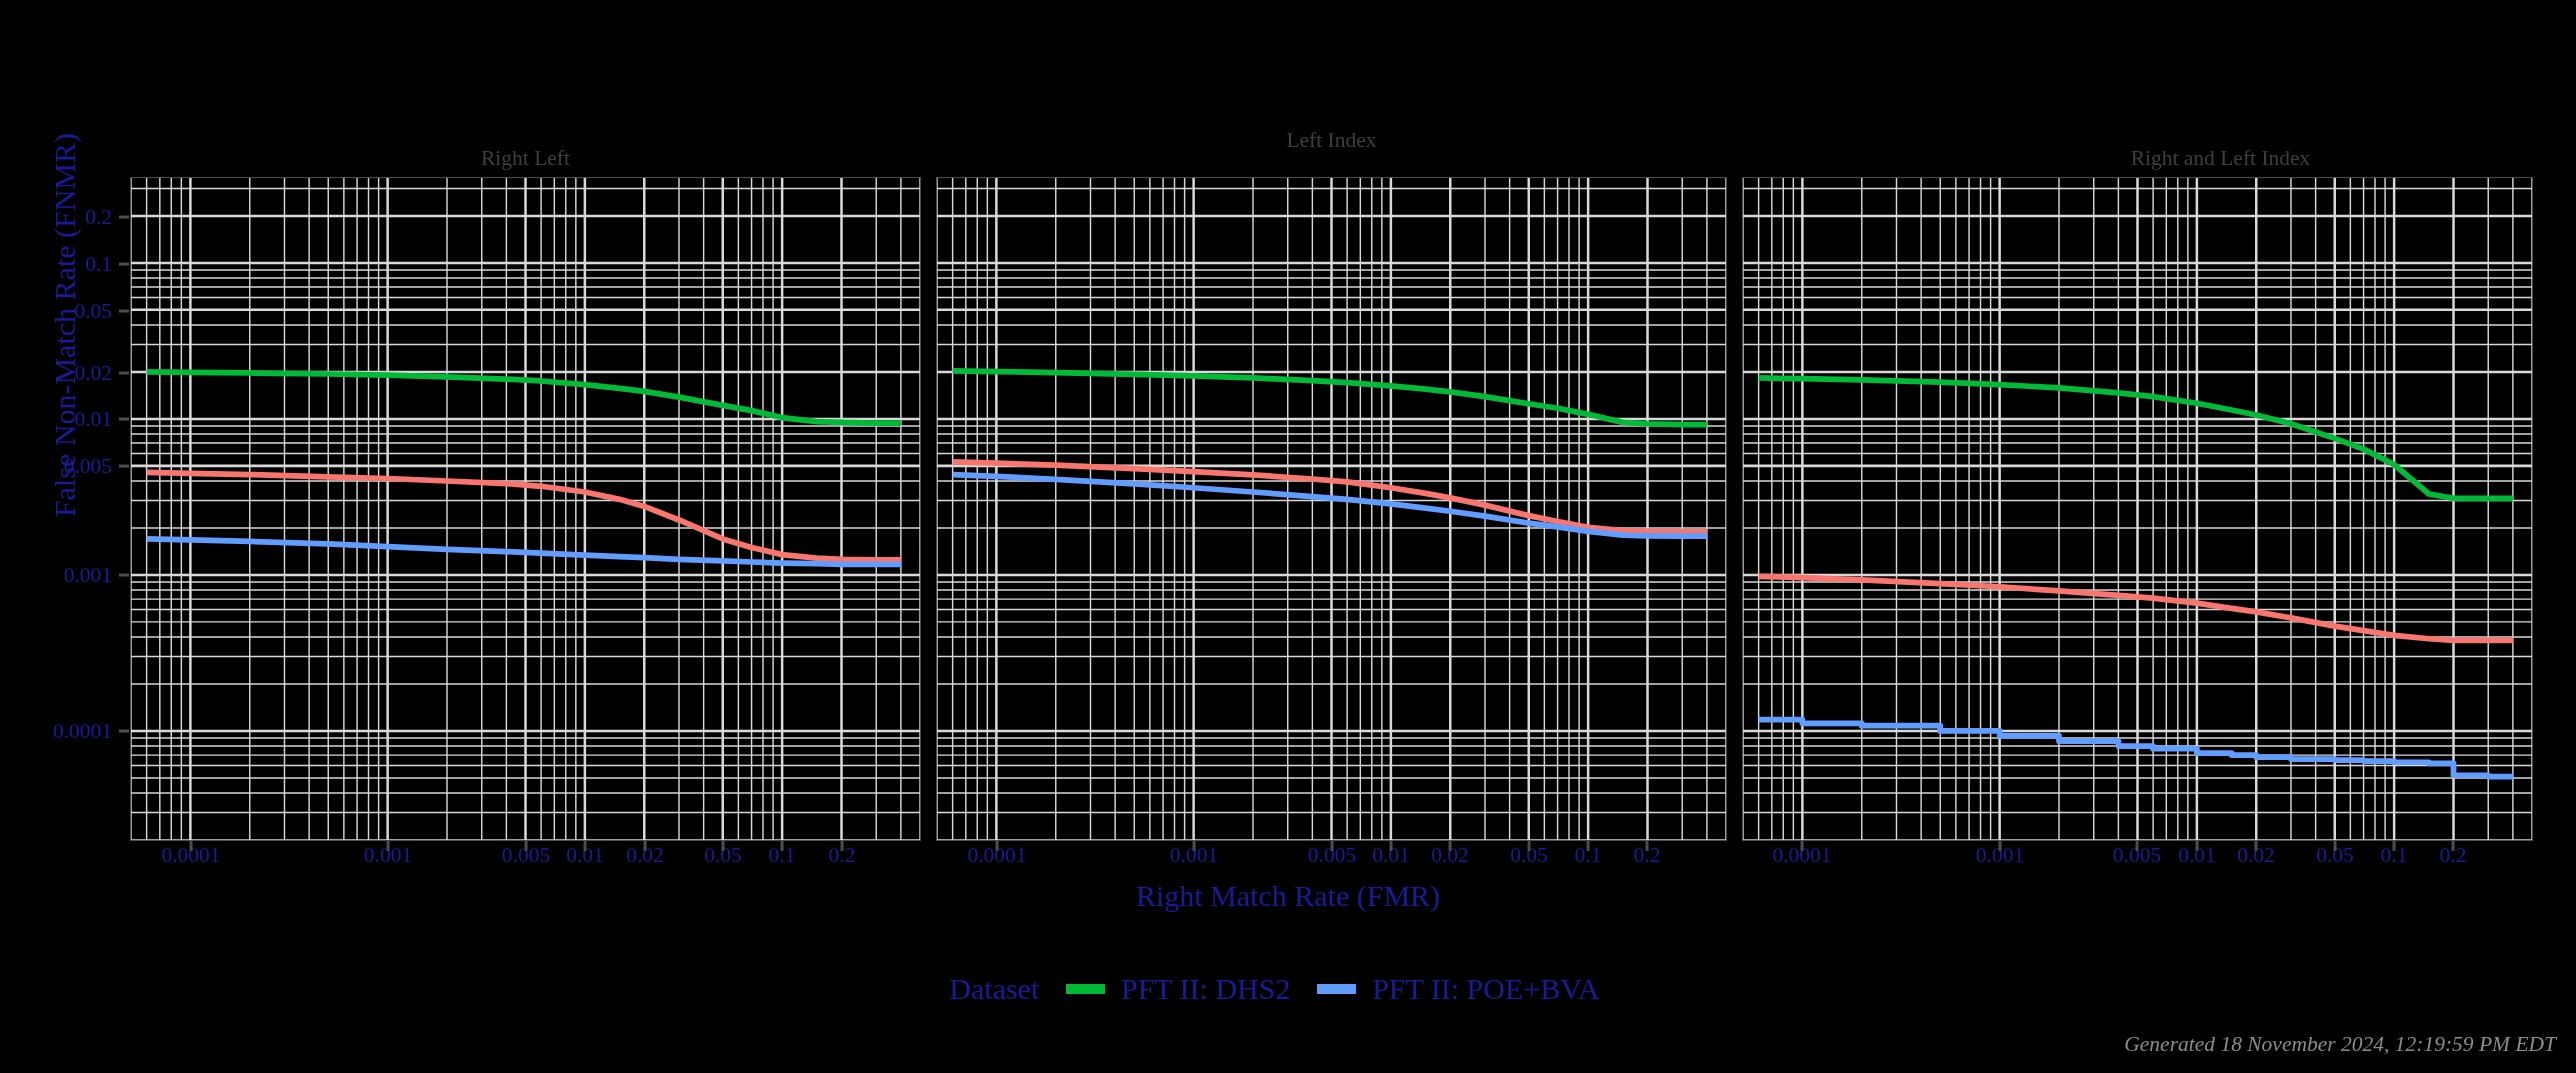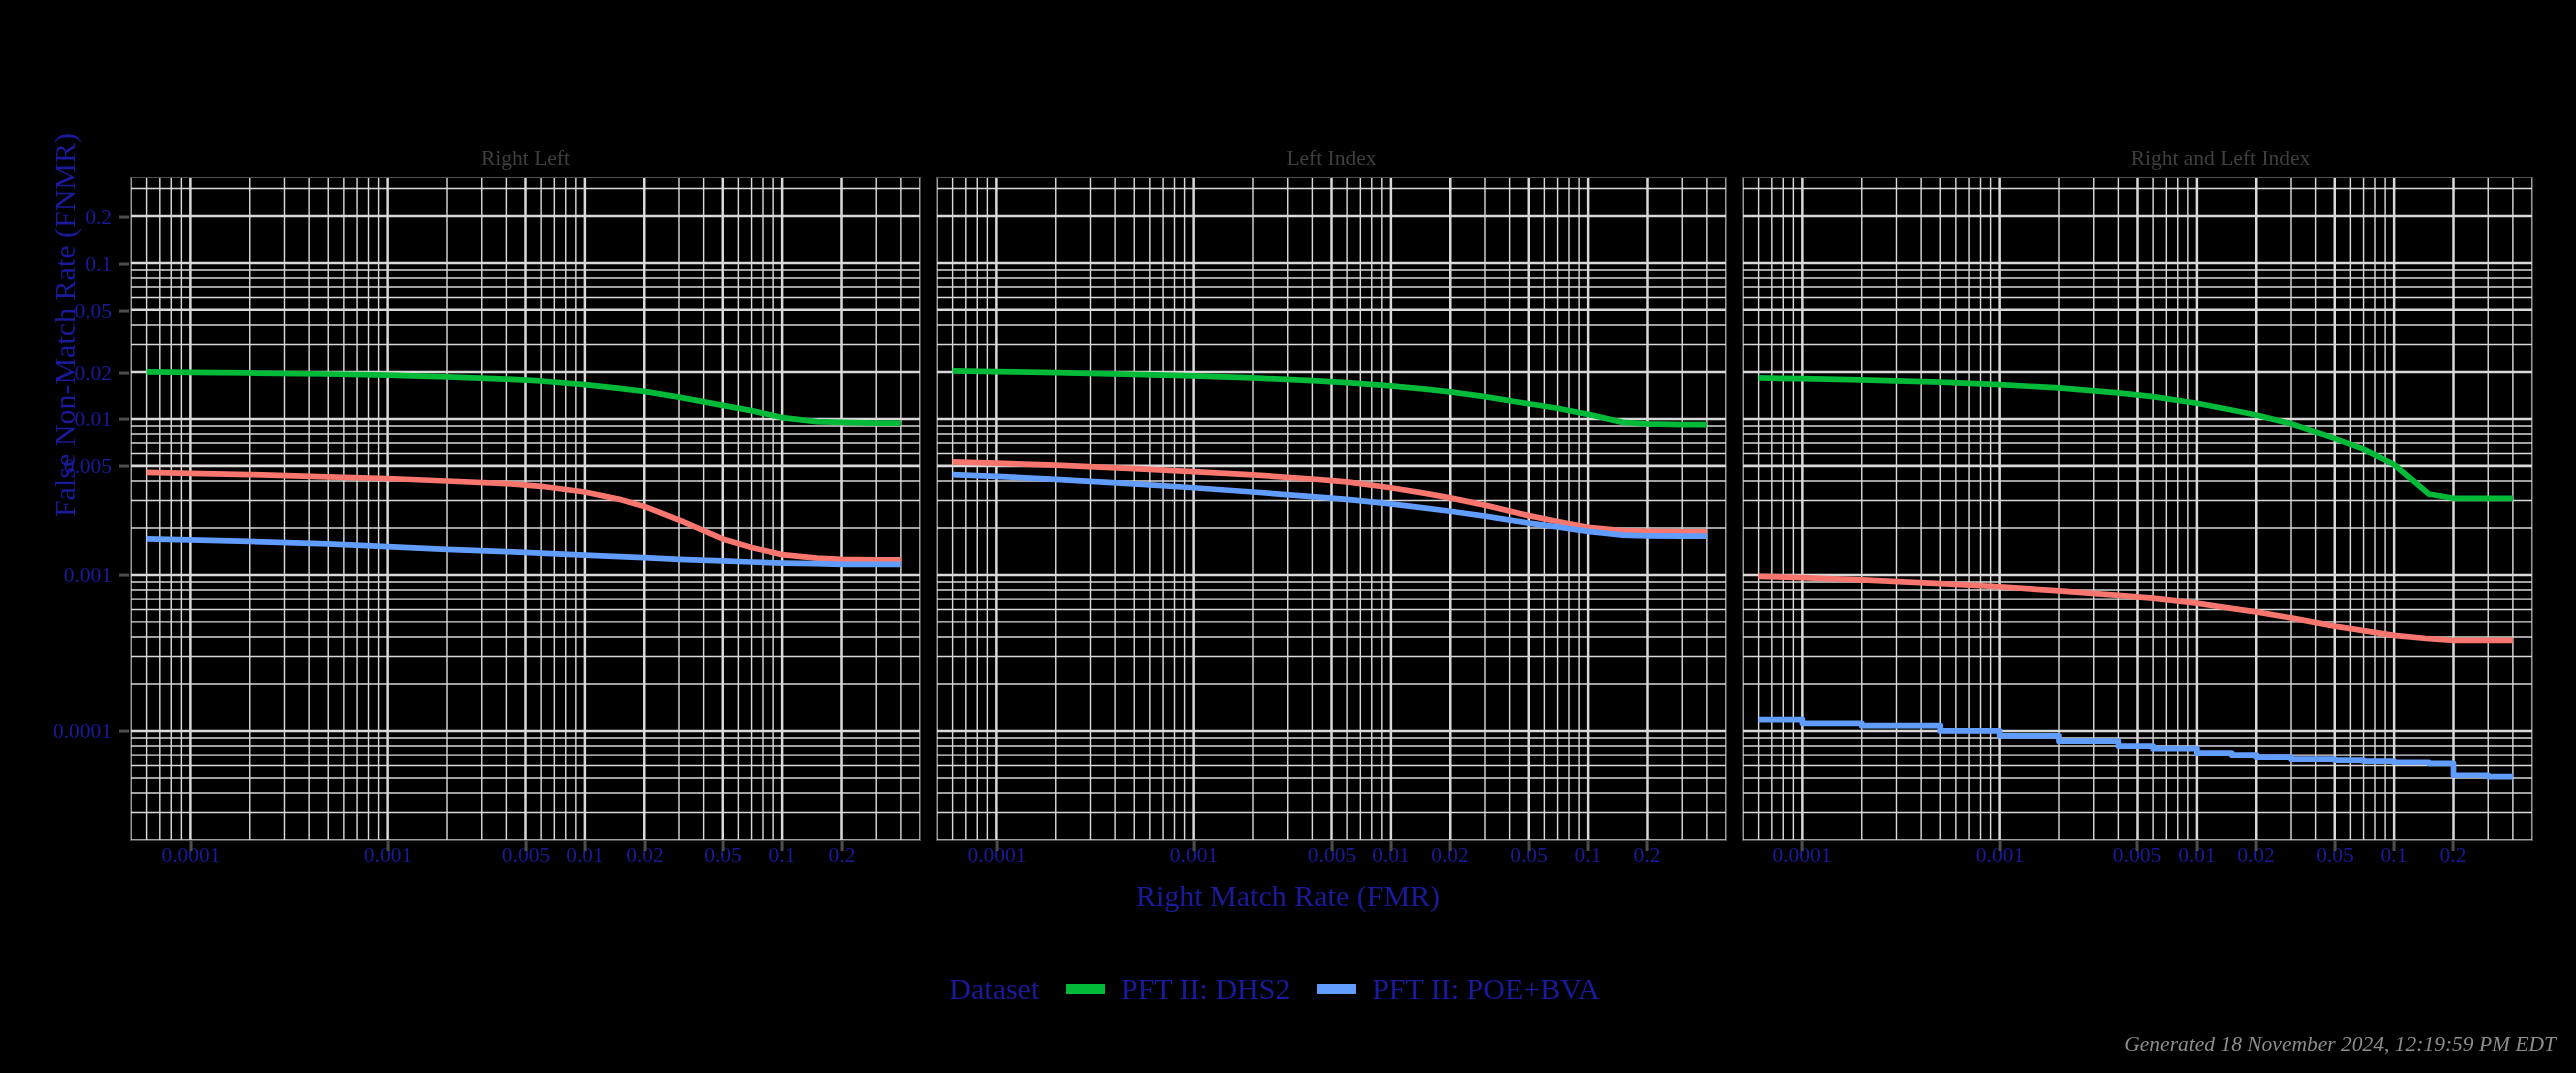--- a/index.html
+++ b/index.html
@@ -53,21 +53,21 @@
 <body>
 
 <div class="root">
 
 
   <div id="y-axis-title">False Non-Match Rate (FNMR)</div>
   <div id="x-axis-title">Right Match Rate (FMR)</div>
 
   <div id="strips">
       <div class="strip" style="left: 130px; top: 143px; width: 791px;">Right Left</div>
-      <div class="strip" style="left: 936px; top: 143px; width: 791px;">Left Index</div>
+      <div class="strip" style="left: 936px; top: 125px; width: 791px;">Left Index</div>
       <div class="strip" style="left: 1825px; top: 143px; width: 791px;">Right and Left Index</div>
     </div>
   <div id="panels">
       <div class="panel" style="left: 130px; width: 791px;">
         <svg viewBox="0 0 1102 924" preserveAspectRatio="none">
           <g>
             <line x1="0" x2="0" y1="0" y2="924" stroke="#d9d9d9" stroke-width="2"></line>
             <line x1="21.814433286120718" x2="21.814433286120718" y1="0" y2="924" stroke="#d9d9d9" stroke-width="2"></line>
             <line x1="40.25827382935462" x2="40.25827382935462" y1="0" y2="924" stroke="#d9d9d9" stroke-width="2"></line>
             <line x1="56.23505522170734" x2="56.23505522170734" y1="0" y2="924" stroke="#d9d9d9" stroke-width="2"></line>

